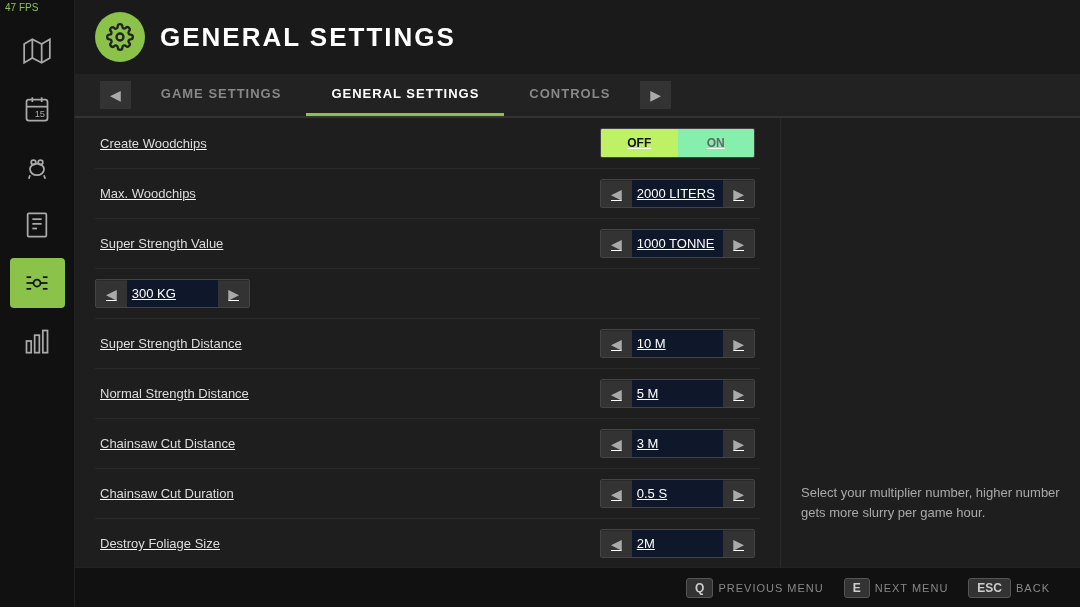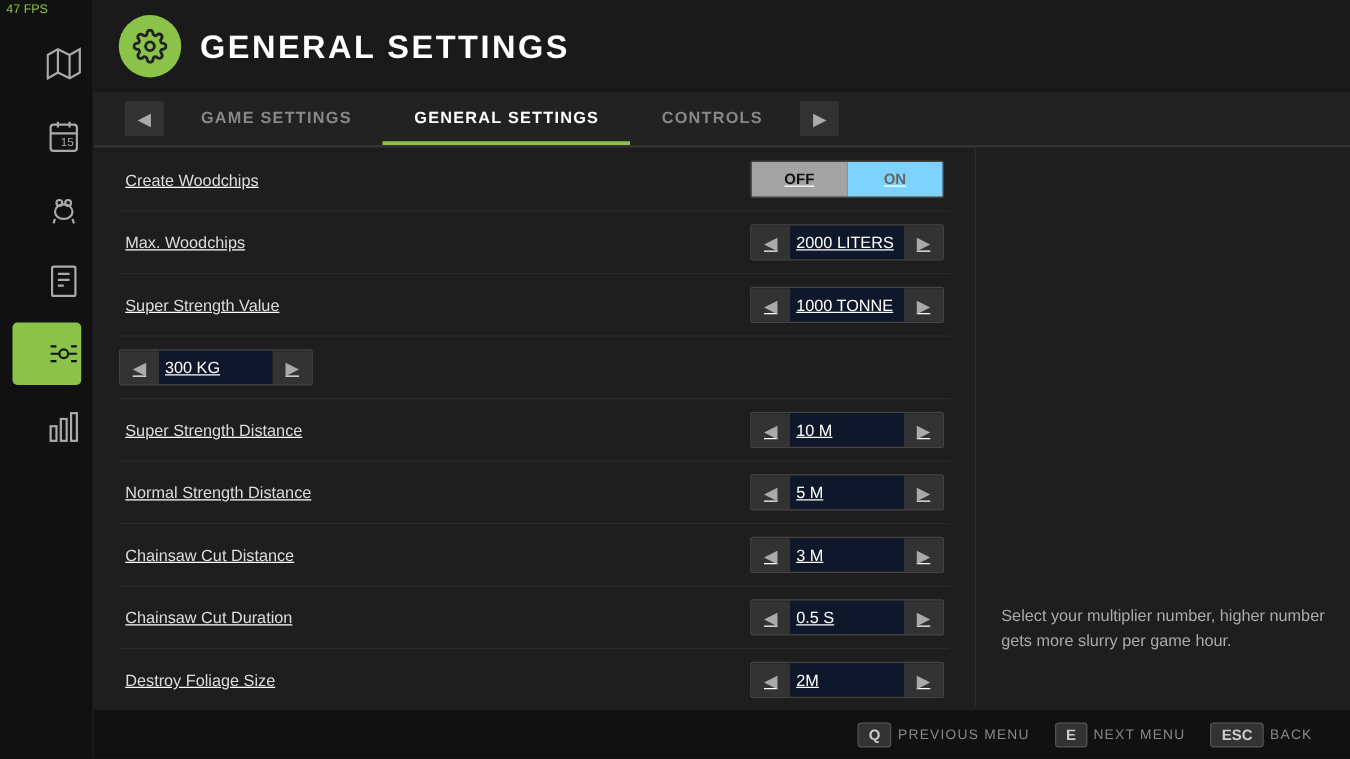--- a/index.html
+++ b/index.html
@@ -29,21 +29,21 @@
       color: #8bc34a;
       align-self: flex-start;
       padding-left: 5px;
       margin-bottom: 5px;
     }
     .sidebar-item {
       width: 55px;
       height: 50px;
       display: flex;
       align-items: center;
-      justify-content: flex-end;
+      justify-content: center;
       border-radius: 4px;
       cursor: pointer;
     }
     .sidebar-item.active {
       background: #8bc34a;
     }
     .sidebar-item svg {
       width: 28px;
       height: 28px;
       fill: none;
@@ -196,26 +196,26 @@
       overflow: hidden;
       min-width: 155px;
     }
     .toggle-btn {
       flex: 1;
       padding: 7px 0;
       text-align: center;
       font-size: 12px;
       font-weight: bold;
       cursor: pointer;
-      background: #7dd3fc;
+      background: #86efac;
       color: #666;
       border: none;
     }
     .toggle-btn.active-off {
-      background: #a3a3a3;
+      background: #bef264;
       color: #111;
     }
 
     
     .info-panel {
       width: 300px;
       background: #1e1e1e;
       border-left: 1px solid #2a2a2a;
       display: flex;
       flex-direction: column;

